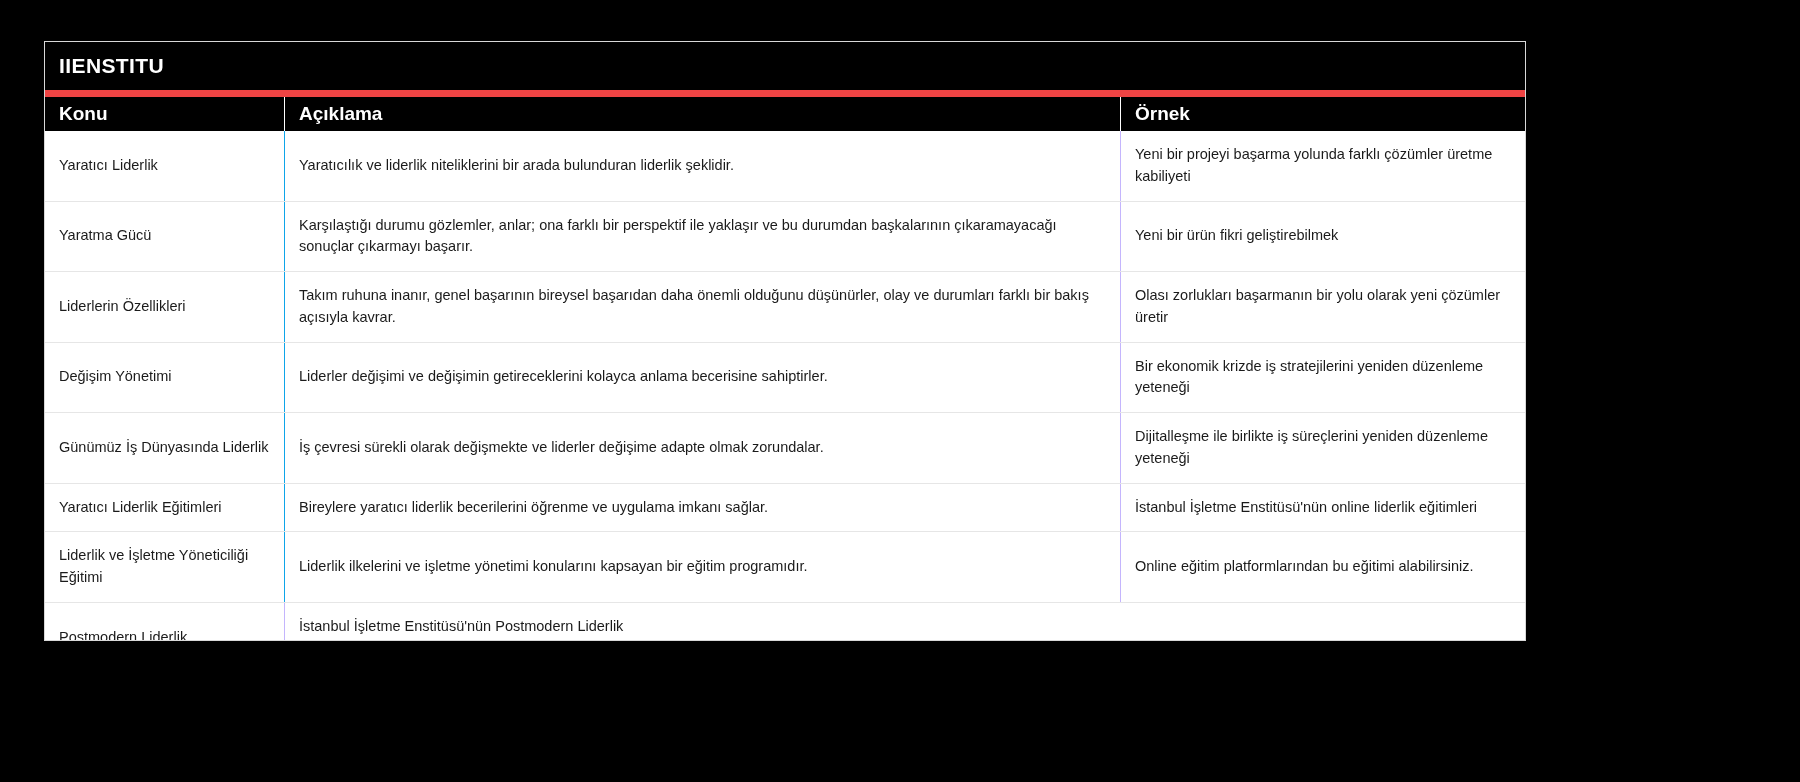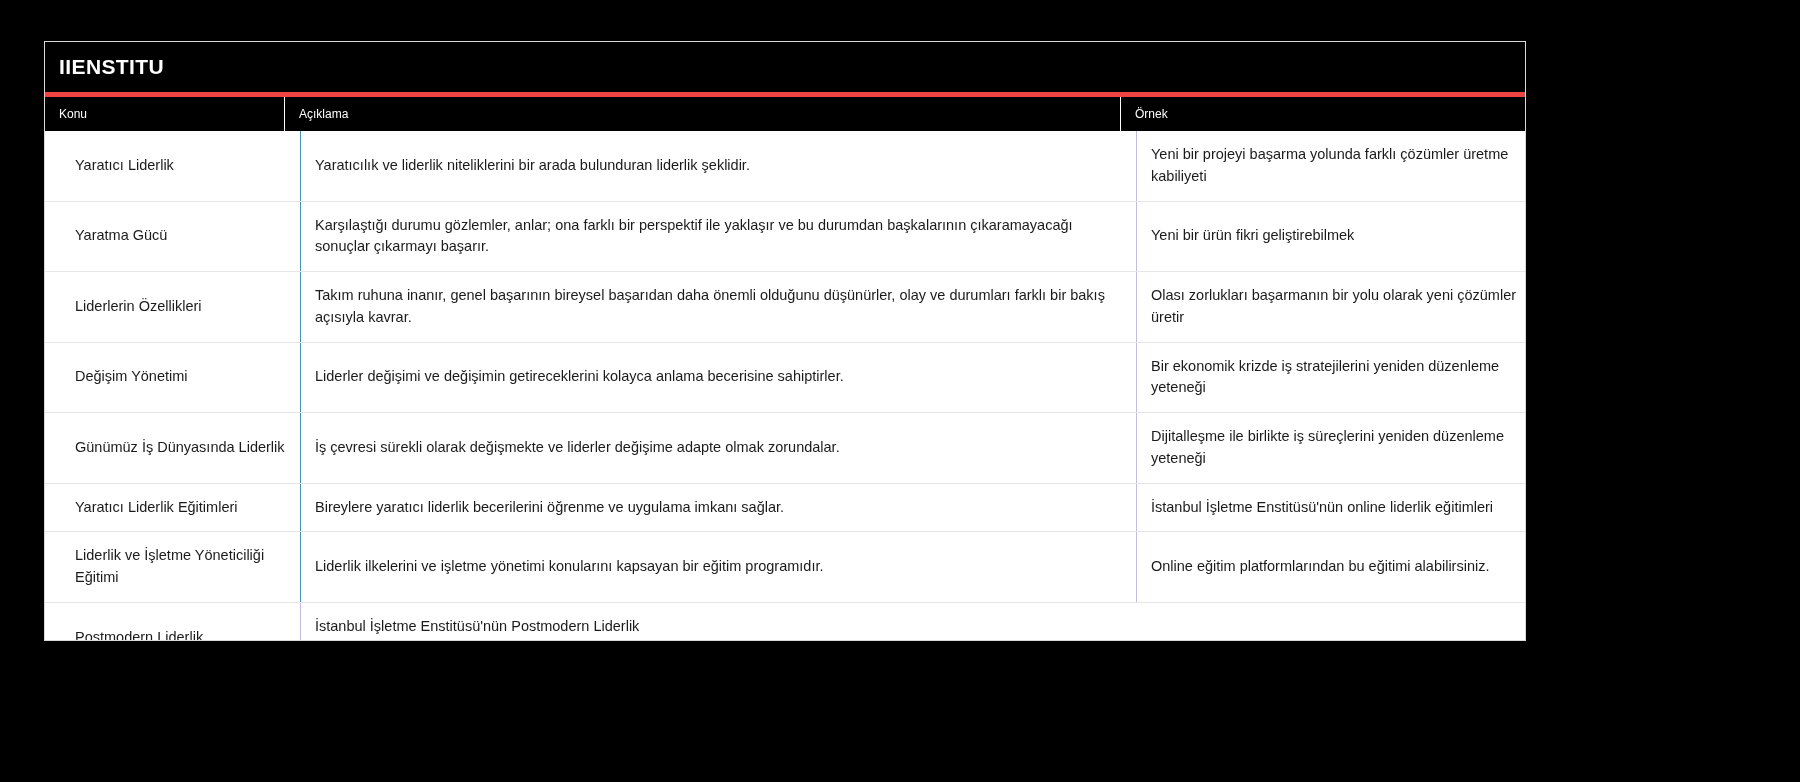--- a/index.html
+++ b/index.html
@@ -32,60 +32,59 @@
     overflow: hidden;
   }
 
   
   .brand-band {
     background: #000000;
     height: 55px;
     display: flex;
     align-items: center;
     padding: 0 14px;
-    border-bottom: 5px solid #ef4444;
+    border-bottom: 7px solid #ef4444;
   }
   .brand-title {
     color: #ffffff;
     font-size: 21px;
     font-weight: bold;
     letter-spacing: 0.4px;
     font-family: "Liberation Sans", "DejaVu Sans", sans-serif;
   }
 
   
   .head-row {
     display: flex;
     background: #000000;
     height: 34px;
     align-items: center;
   }
   .head-cell {
     color: #ffffff;
-    font-size: 12px;
-    font-weight: normal;
+    font-size: 19px;
+    font-weight: bold;
     padding: 0 14px;
     height: 34px;
     line-height: 34px;
     white-space: nowrap;
     overflow: hidden;
   }
   .head-cell.c-konu     { width: 239px; flex: 0 0 239px; }
   .head-cell.c-aciklama { width: 836px; flex: 0 0 836px; border-left: 1px solid #ffffff; }
   .head-cell.c-ornek    { width: 405px; flex: 0 0 405px; border-left: 1px solid #ffffff; }
 
   
   .body-rows { background: #ffffff; }
 
   .row {
     display: flex;
     border-top: 1px solid #e6e6e6;
     background: #ffffff;
     align-items: stretch;
-    padding-left: 16px;
   }
   .row:first-child { border-top: none; }
 
   .cell {
     padding: 13px 14px;
     font-size: 14.5px;
     line-height: 1.5;
     color: #1b1b1b;
     display: flex;
     align-items: center;

